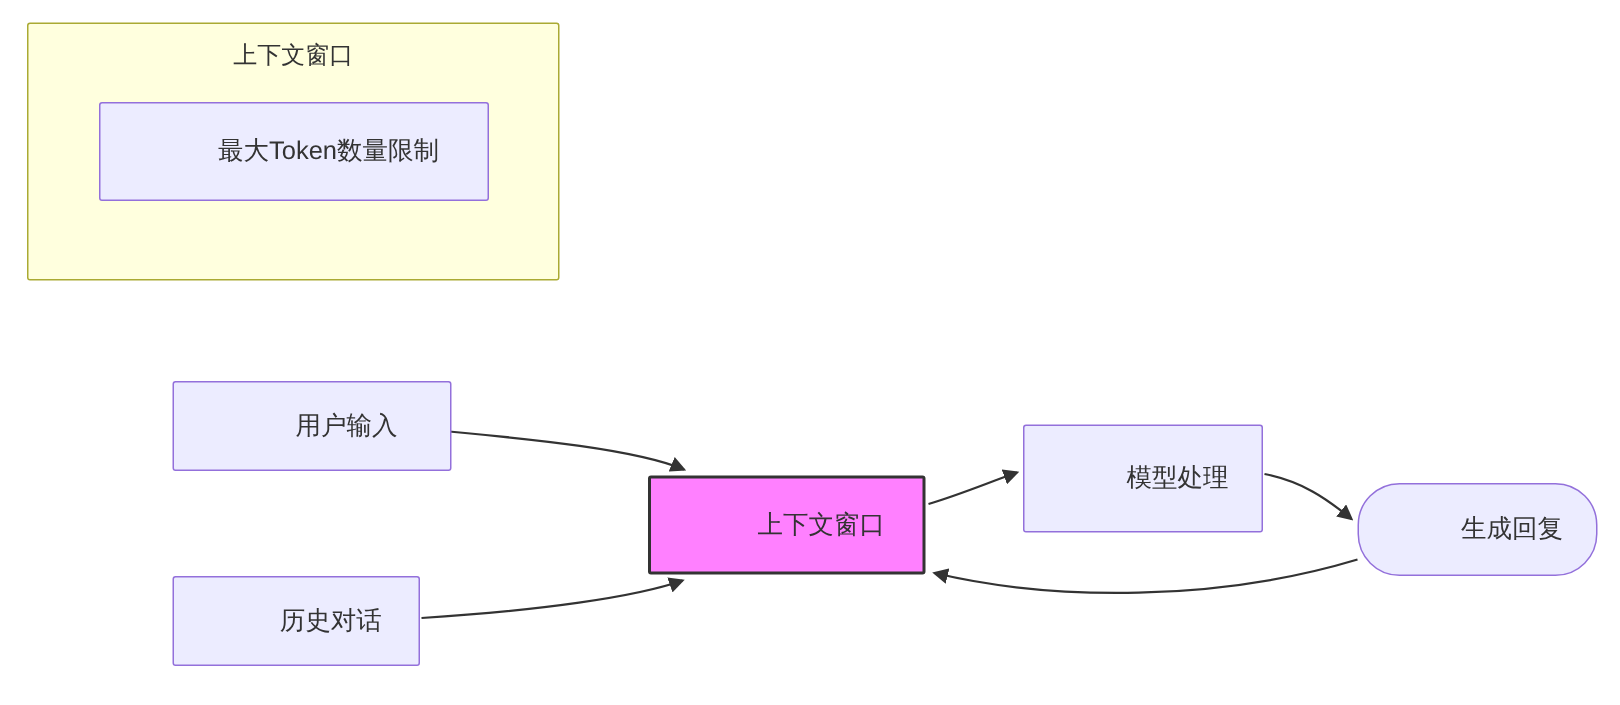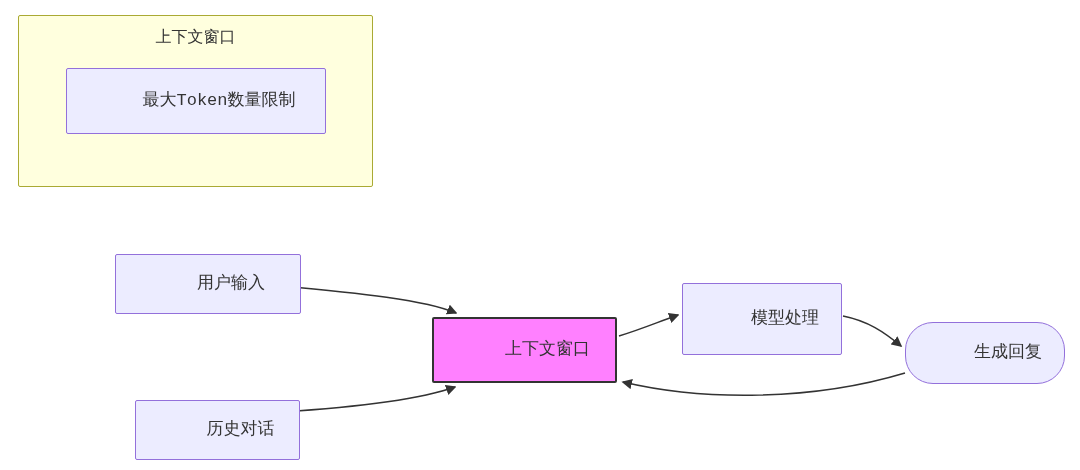--- a/index.html
+++ b/index.html
@@ -8,21 +8,20 @@
     width: 1080px;
     height: 470px;
     font-family: "Liberation Sans", "DejaVu Sans", sans-serif;
     color: var(--text-color, #333333);
     overflow: hidden;
   }
   .canvas {
     position: relative;
     width: 1080px;
     height: 470px;
-    font-family: Liberation Mono, monospace;
   }
   .edges {
     position: absolute;
     inset: 0;
     width: 1080px;
     height: 470px;
     pointer-events: none;
   }
   .edges path {
     fill: none;
@@ -62,21 +61,21 @@
     top: 11px;
     left: 0;
     right: 0;
     text-align: center;
     font-size: 16px;
     font-weight: 400;
   }
   
   .n-max-token   { left: 47px;  top: 52px;  width: 260px; height: 66px; }
   .n-user-input  { left: 115px; top: 254px; width: 186px; height: 60px; }
-  .n-history     { left: 115px; top: 400px; width: 165px; height: 60px; margin-left: 20px; }
+  .n-history     { left: 115px; top: 384px; width: 165px; height: 60px; }
   .n-context     { left: 432px; top: 317px; width: 185px; height: 66px; }
   .n-model       { left: 682px; top: 283px; width: 160px; height: 72px; }
   .n-reply       { left: 905px; top: 322px; width: 160px; height: 62px; border-radius: 28px; }
 </style>
 </head>
 <body>
 
 <div class="canvas">
 
   <svg class="edges" viewBox="0 0 1080 470" xmlns="http://www.w3.org/2000/svg" aria-hidden="true">

